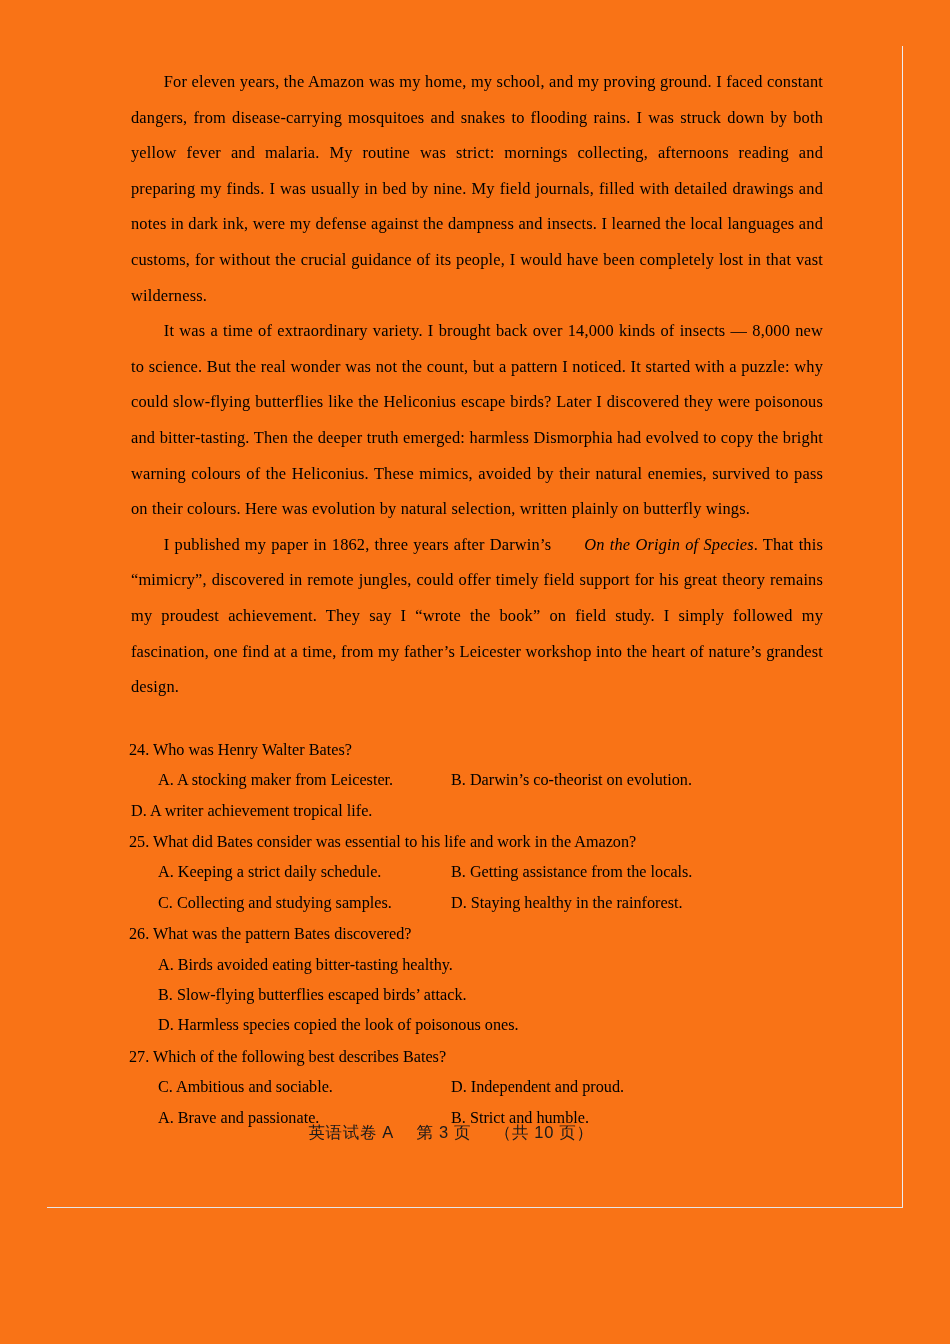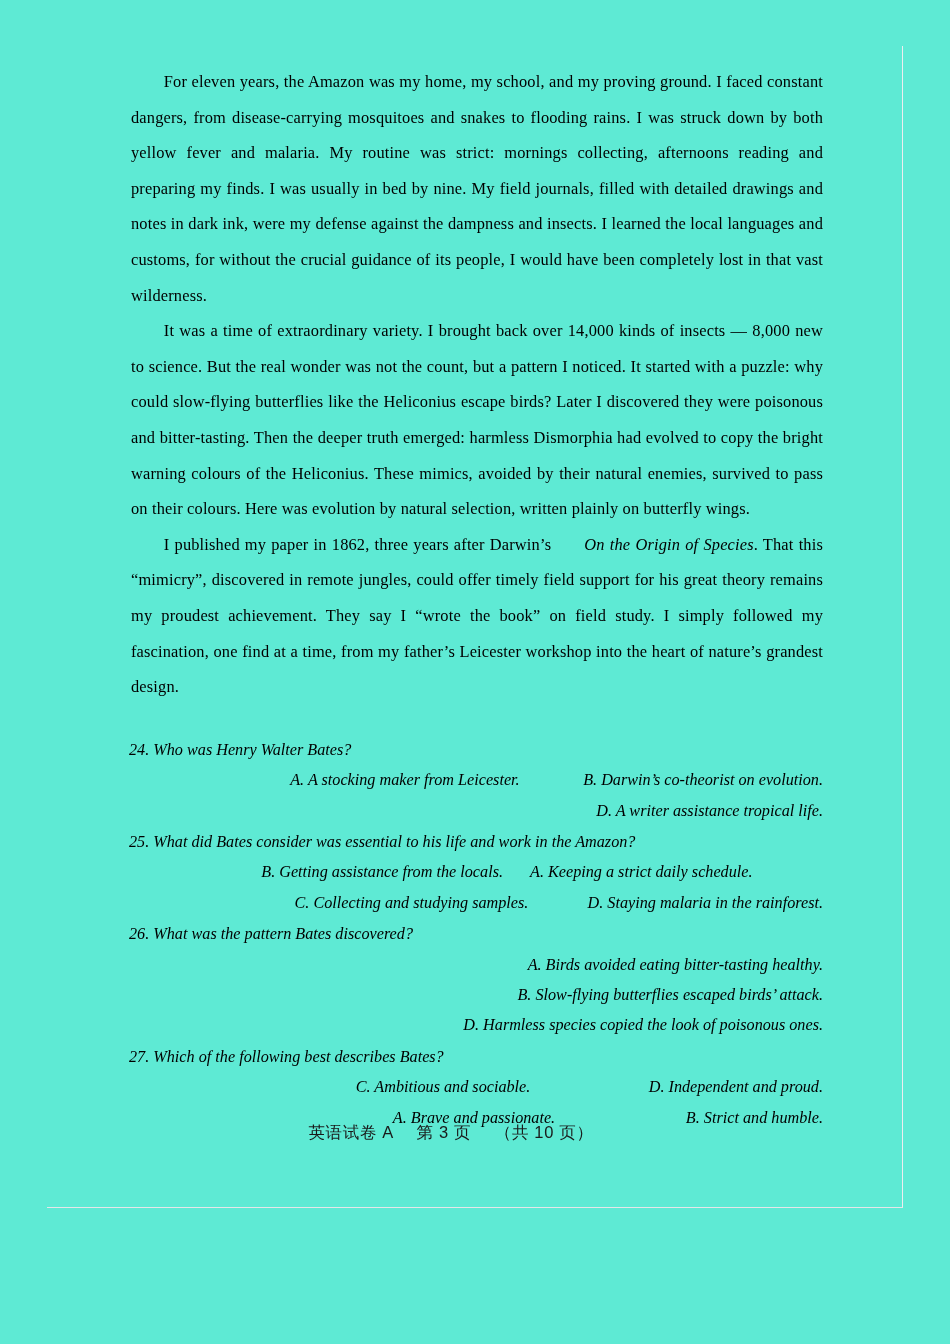--- a/index.html
+++ b/index.html
@@ -5,21 +5,21 @@
 <style>
   html, body {
     margin: 0;
     padding: 0;
     background: #ffffff;
   }
   .page {
     position: relative;
     width: 950px;
     height: 1344px;
-    background: #5eead4;
+    background: #f97316;
     overflow: hidden;
     font-family: "Liberation Serif", "DejaVu Serif", serif;
     color: #000000;
   }
 
   
   .scan-edge-vertical {
     position: absolute;
     left: 902px;
     top: 46px;
@@ -54,38 +54,36 @@
     letter-spacing: 0.01em;
   }
   .passage .title-italic {
     font-style: italic;
     margin-left: 28px;
   }
 
   
   .questions {
     margin-top: 30px;
-    font-style: italic;
   }
   .question-block {
     margin-bottom: 1px;
   }
   .question-stem {
     font-size: 16.2px;
     line-height: 30.4px;
     margin-left: -2px;
     white-space: nowrap;
   }
   .options-grid {
     display: block;
   }
   .option-row {
     display: flex;
     line-height: 30.4px;
-    justify-content: flex-end;
   }
   .option {
     font-size: 16.2px;
     white-space: nowrap;
   }
   .option.col-a {
     width: 320px;
     padding-left: 27px;
     box-sizing: border-box;
   }
@@ -131,34 +129,34 @@
 
     <div class="questions" id="questions">
         <div class="question-block">
           <div class="question-stem">24. Who was Henry Walter Bates?</div>
           <div class="options-grid">
             <div class="option-row">
               <div class="option col-a">A. A stocking maker from Leicester.</div>
               <div class="option col-b">B. Darwin’s co-theorist on evolution.</div>
             </div>
             <div class="option-row">
-              <div class="option col-b">D. A writer assistance tropical life.</div>
+              <div class="option col-b">D. A writer achievement tropical life.</div>
             </div>
           </div>
         </div>
         <div class="question-block">
           <div class="question-stem">25. What did Bates consider was essential to his life and work in the Amazon?</div>
           <div class="options-grid">
             <div class="option-row">
+              <div class="option col-a">A. Keeping a strict daily schedule.</div>
               <div class="option col-b">B. Getting assistance from the locals.</div>
-              <div class="option col-a">A. Keeping a strict daily schedule.</div>
             </div>
             <div class="option-row">
               <div class="option col-a">C. Collecting and studying samples.</div>
-              <div class="option col-b">D. Staying malaria in the rainforest.</div>
+              <div class="option col-b">D. Staying healthy in the rainforest.</div>
             </div>
           </div>
         </div>
         <div class="question-block">
           <div class="question-stem">26. What was the pattern Bates discovered?</div>
           <div class="options-grid">
             <div class="option-row">
               <div class="option single">A. Birds avoided eating bitter-tasting healthy.</div>
             </div>
             <div class="option-row">

